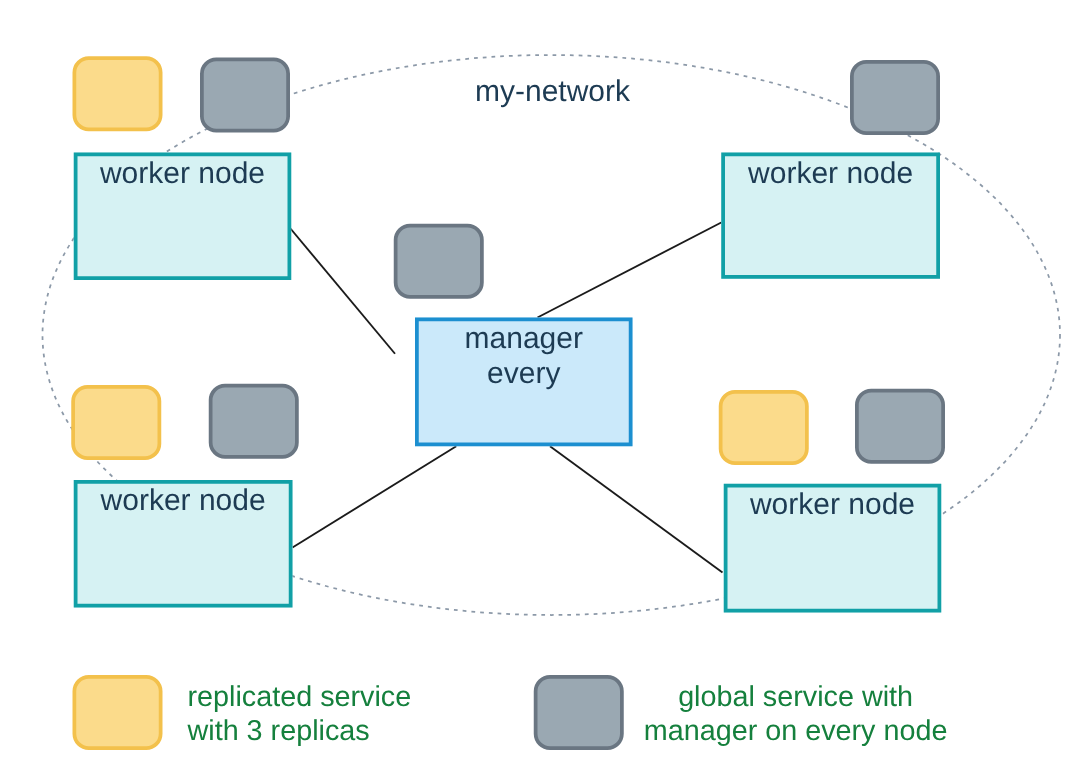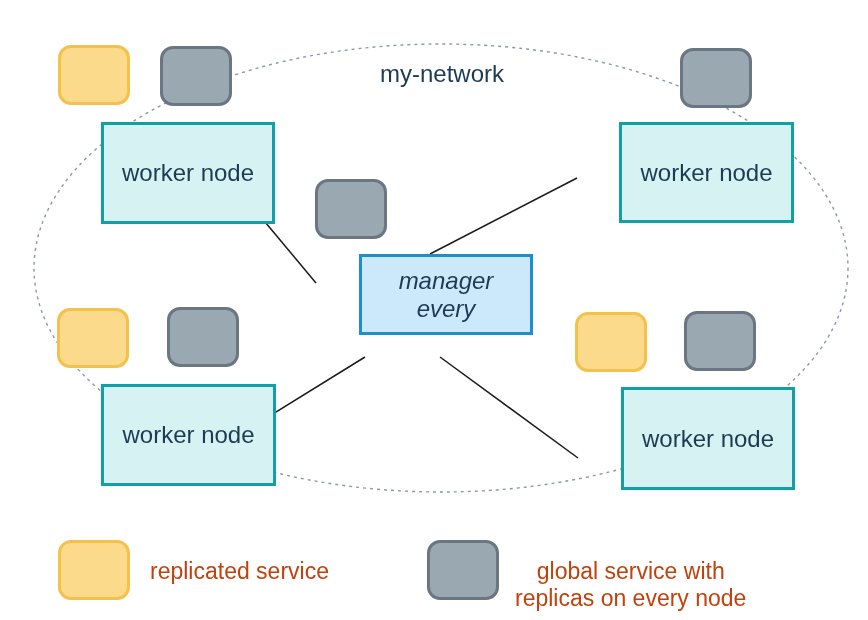--- a/index.html
+++ b/index.html
@@ -38,26 +38,24 @@
     background: #9AA8B2;
     border: 3px solid #6A7682;
   }
   
   .node {
     position: absolute;
     box-sizing: border-box;
     display: flex;
     flex-direction: column;
     align-items: center;
-    justify-content: center;
     font-size: 24px;
     line-height: 28px;
     color: #1D3B53;
     text-align: center;
-    margin-left: 42px;
   }
   .node.worker {
     background: #D6F2F3;
     border: 3px solid #11A0A6;
   }
   .node.manager {
     background: #CBE9FA;
     border: 3px solid #1C8FD0;
   }
   .network-label {
@@ -66,22 +64,21 @@
     top: 60px;
     width: 184px;
     text-align: center;
     font-size: 24px;
     color: #1D3B53;
   }
   .legend-text {
     position: absolute;
     font-size: 23px;
     line-height: 27px;
-    color: #c2410c;
-    margin-top: 14px;
+    color: #15803d;
   }
 </style>
 </head>
 <body>
 
 <div class="canvas">
 
   <svg class="layer-svg" width="868" height="620" viewBox="0 0 868 620">
     <ellipse cx="441" cy="268" rx="407" ry="224" fill="none" stroke="#8C99A8" stroke-width="1.4" stroke-dasharray="3,4"></ellipse>
     <line x1="230" y1="180" x2="316" y2="283" stroke="#1B1B1B" stroke-width="1.5"></line>
@@ -111,29 +108,30 @@
   <div class="node worker" style="left:577px; top:122px; width:175px; height:101px;">
     <span>worker node</span>
   </div>
   <div class="node worker" style="left:59px; top:384px; width:175px; height:102px;">
     <span>worker node</span>
   </div>
   <div class="node worker" style="left:579px; top:387px; width:174px; height:103px;">
     <span>worker node</span>
   </div>
 
-  <div class="node manager" style="left:317px; top:254px; width:174px; height:81px;font-style:italic;">
+  <div class="node manager" style="left:332px; top:254px; width:174px; height:103px;">
     <span>manager</span>
     <span>every</span>
   </div>
 
   <div class="sq yellow" style="left:58px; top:540px;"></div>
   <div class="legend-text" style="left:150px; top:544px;">
     <div>replicated service</div>
+    <div>with 3 replicas</div>
   </div>
 
   <div class="sq gray" style="left:427px; top:540px;"></div>
   <div class="legend-text" style="left:515px; top:544px;text-align:center;">
     <div>global service with</div>
-    <div>replicas on every node</div>
+    <div>manager on every node</div>
   </div>
 
 </div>
 
 </body></html>

